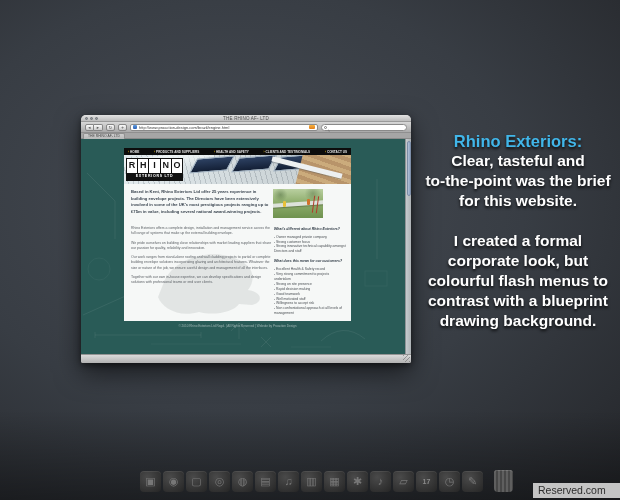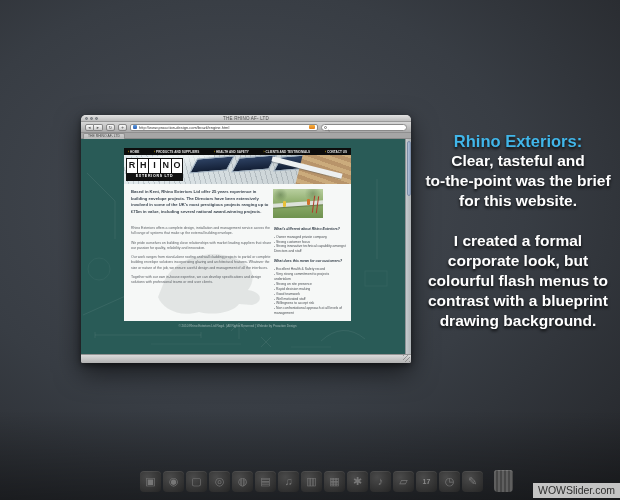--- a/index.html
+++ b/index.html
@@ -287,14 +287,14 @@
     <div class="dicon">▦</div>
     <div class="dicon">✱</div>
     <div class="dicon">♪</div>
     <div class="dicon">▱</div>
     <div class="dicon cal">17</div>
     <div class="dicon">◷</div>
     <div class="dicon">✎</div>
     <div class="dicon trash"></div>
   </div>
 
-  <div class="wowslider">WOWSlider.com</div>
+  <div class="wowslider">Reserved.com</div>
 </div>
 
 </body></html>

